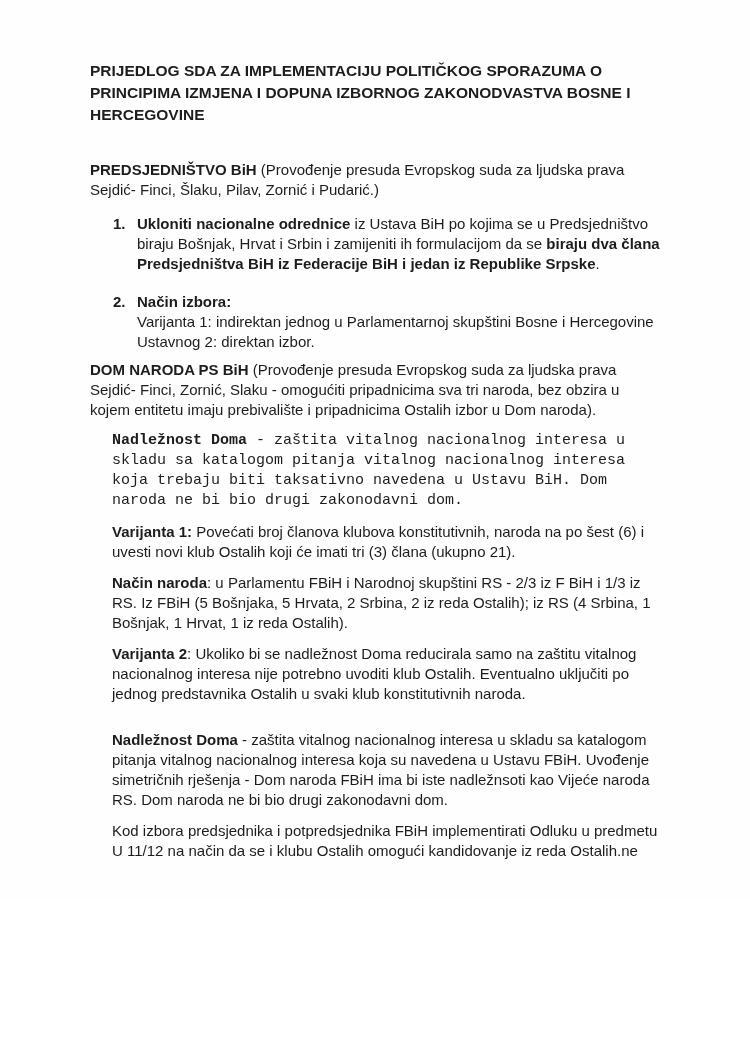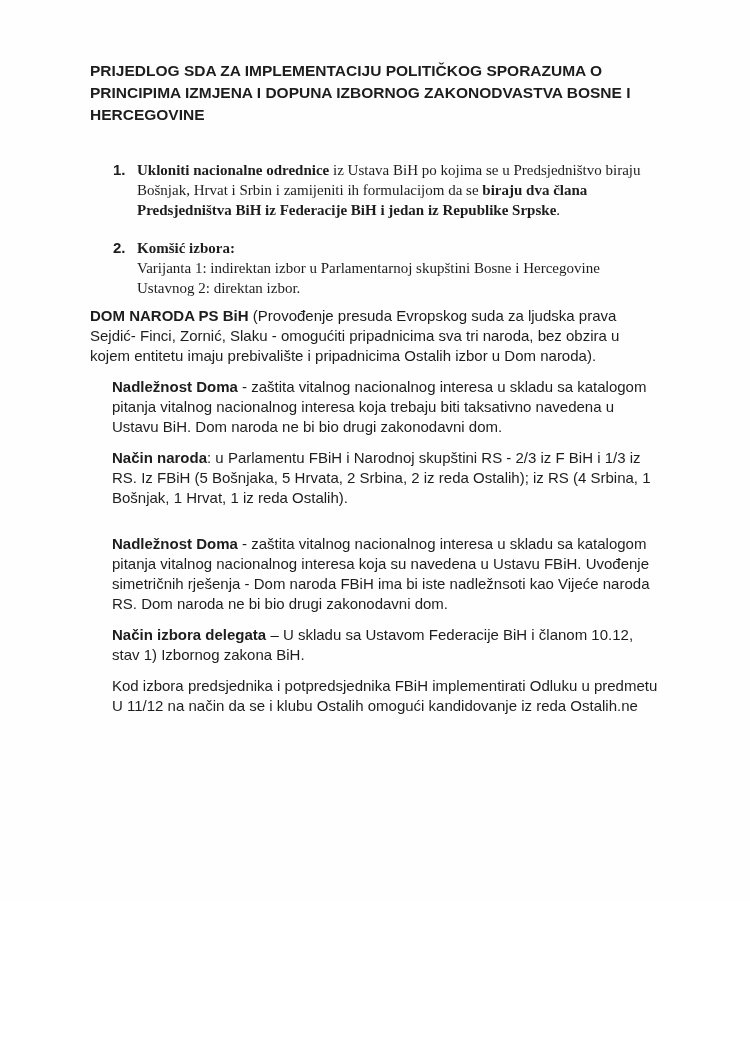--- a/index.html
+++ b/index.html
@@ -46,54 +46,56 @@
   .li {
     display: flex;
     margin: 14px 0 0 23px;
     max-width: 549px;
   }
   .li .num {
     flex: none;
     width: 24px;
     font-weight: bold;
   }
-  .li .licontent { flex: 1; font-family: Liberation Serif, serif; }
+  .li .licontent { flex: 1; }
   .li.gap-before { margin-top: 18px; }
   .para {
     margin: 11px 0 0 22px;
     max-width: 550px;
   }
-  .heading + .para { margin-top: 11px; }
+  .heading + .para { margin-top: 11px; font-family: Liberation Mono, monospace; }
   .b { font-weight: bold; }
 </style>
 </head>
 <body>
 
 <div class="page">
 
   <h1 class="title">PRIJEDLOG SDA ZA IMPLEMENTACIJU POLITIČKOG SPORAZUMA O PRINCIPIMA IZMJENA I DOPUNA IZBORNOG ZAKONODVASTVA BOSNE I HERCEGOVINE</h1>
 
   <section class="section">
+    <p class="heading"><span class="b">PREDSJEDNIŠTVO BiH</span><span> (Provođenje presuda Evropskog suda za ljudska prava Sejdić- Finci, Šlaku, Pilav, Zornić i Pudarić.)</span></p>
     <div class="nlist">
       <div class="li">
         <span class="num">1.</span>
         <span class="licontent"><span class="b">Ukloniti nacionalne odrednice</span><span> iz Ustava BiH po kojima se u Predsjedništvo biraju Bošnjak, Hrvat i Srbin i zamijeniti ih formulacijom da se </span><span class="b">biraju dva člana Predsjedništva BiH iz Federacije BiH i jedan iz Republike Srpske</span><span>.</span></span>
       </div>
       <div class="li gap-before">
         <span class="num">2.</span>
-        <span class="licontent"><span class="b">Komšić izbora:</span><br><span>Varijanta 1: indirektan izbor u Parlamentarnoj skupštini Bosne i Hercegovine</span><br><span>Ustavnog 2: direktan izbor.</span><br></span>
+        <span class="licontent"><span class="b">Način izbora:</span><br><span>Varijanta 1: indirektan jednog u Parlamentarnoj skupštini Bosne i Hercegovine</span><br><span>Ustavnog 2: direktan izbor.</span><br></span>
       </div>
     </div>
   </section>
 
   <section class="section">
     <p class="heading"><span class="b">DOM NARODA PS BiH</span><span> (Provođenje presuda Evropskog suda za ljudska prava Sejdić- Finci, Zornić, Slaku - omogućiti pripadnicima sva tri naroda, bez obzira u kojem entitetu imaju prebivalište i pripadnicima Ostalih izbor u Dom naroda).</span></p>
     <p class="para"><span class="b">Nadležnost Doma</span><span> - zaštita vitalnog nacionalnog interesa u skladu sa katalogom pitanja vitalnog nacionalnog interesa koja trebaju biti taksativno navedena u Ustavu BiH. Dom naroda ne bi bio drugi zakonodavni dom.</span></p>
+    <p class="para"><span class="b">Varijanta 1:</span><span> Povećati broj članova klubova konstitutivnih, naroda na po šest (6) i uvesti novi klub Ostalih koji će imati tri (3) člana (ukupno 21).</span></p>
     <p class="para"><span class="b">Način naroda</span><span>: u Parlamentu FBiH i Narodnoj skupštini RS - 2/3 iz F BiH i 1/3 iz RS. Iz FBiH (5 Bošnjaka, 5 Hrvata, 2 Srbina, 2 iz reda Ostalih); iz RS (4 Srbina, 1 Bošnjak, 1 Hrvat, 1 iz reda Ostalih).</span></p>
+    <p class="para"><span class="b">Varijanta 2</span><span>: Ukoliko bi se nadležnost Doma reducirala samo na zaštitu vitalnog nacionalnog interesa nije potrebno uvoditi klub Ostalih. Eventualno uključiti po jednog predstavnika Ostalih u svaki klub konstitutivnih naroda.</span></p>
   </section>
 
   <section class="section extra-gap">
     <p class="para"><span class="b">Nadležnost Doma</span><span> - zaštita vitalnog nacionalnog interesa u skladu sa katalogom pitanja vitalnog nacionalnog interesa koja su navedena u Ustavu FBiH. Uvođenje simetričnih rješenja - Dom naroda FBiH ima bi iste nadležnsoti kao Vijeće naroda RS. Dom naroda ne bi bio drugi zakonodavni dom.</span></p>
-    <p class="para"><span class="b">Način izbora delegata</span><span> – U skladu sa Ustavom Federacije BiH i članom 10.12, stav 1) Izbornog zakona BiH.</span></p>
     <p class="para"><span>Kod izbora predsjednika i potpredsjednika FBiH implementirati Odluku u predmetu U 11/12 na način da se i klubu Ostalih omogući kandidovanje iz reda Ostalih.ne</span></p>
   </section>
 
 </div>
 
 </body></html>

